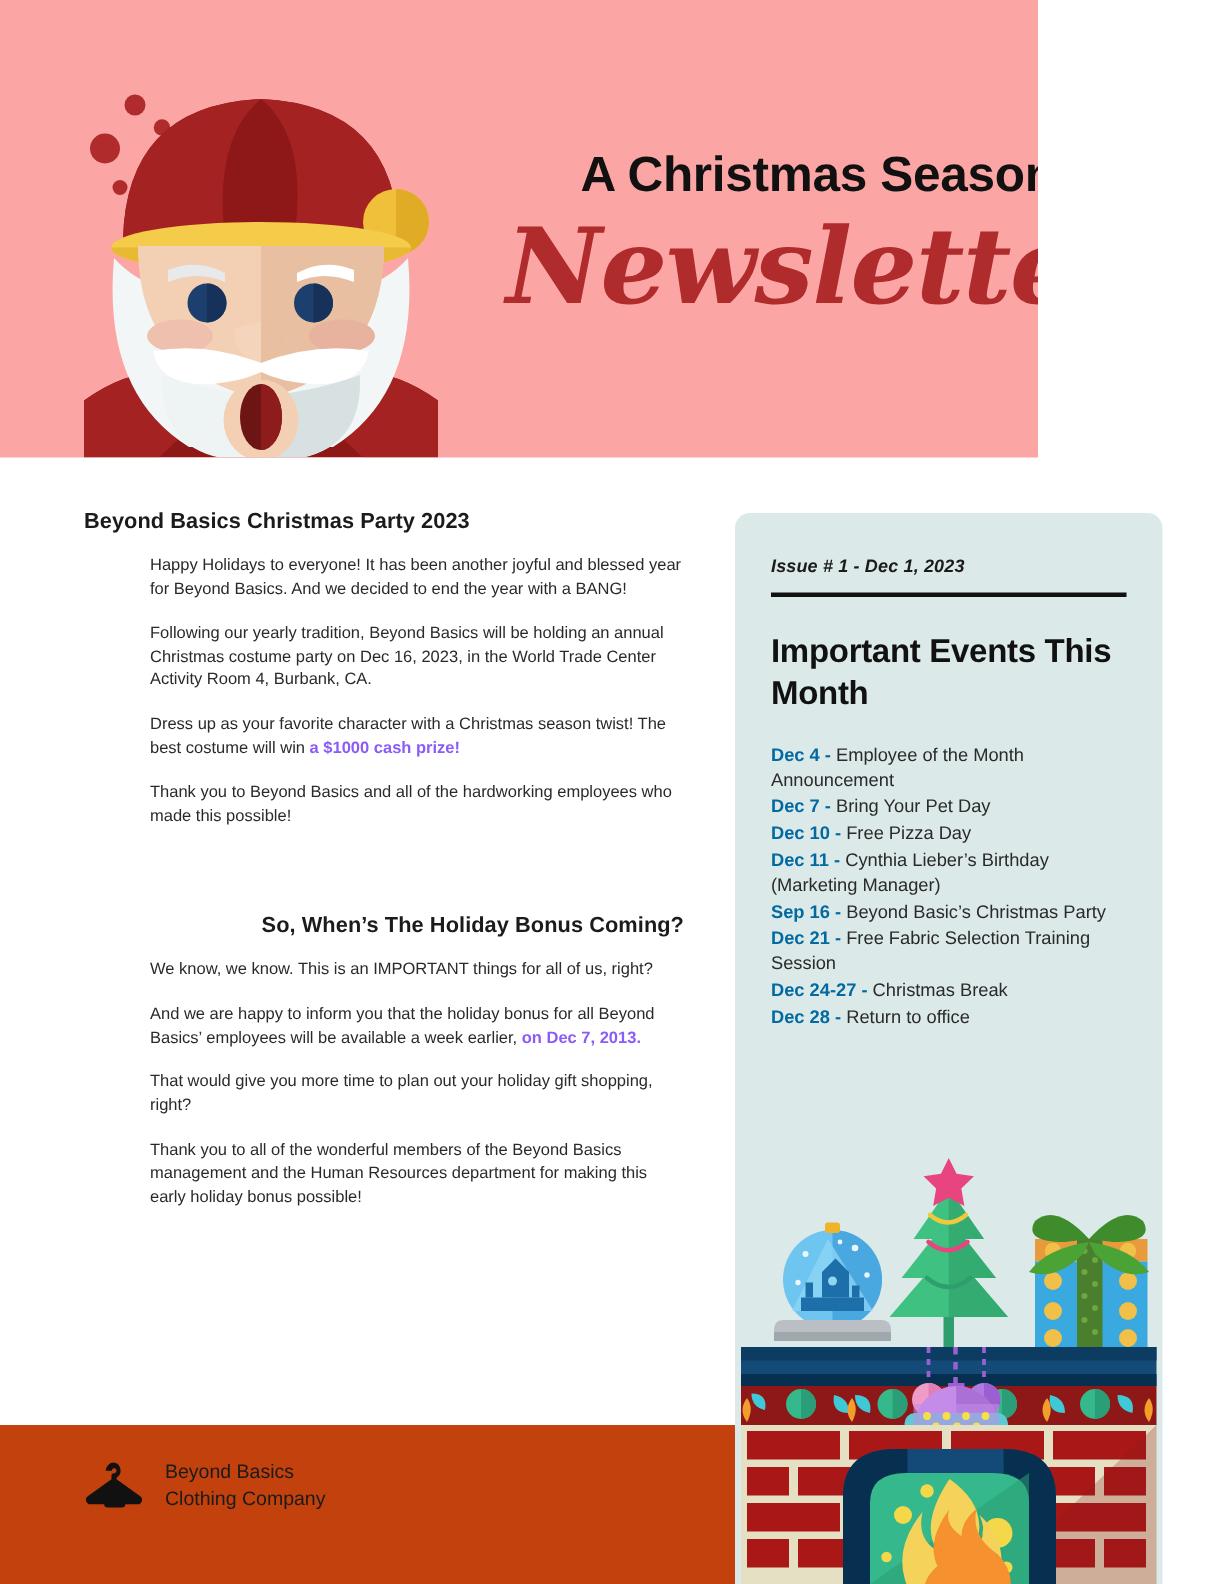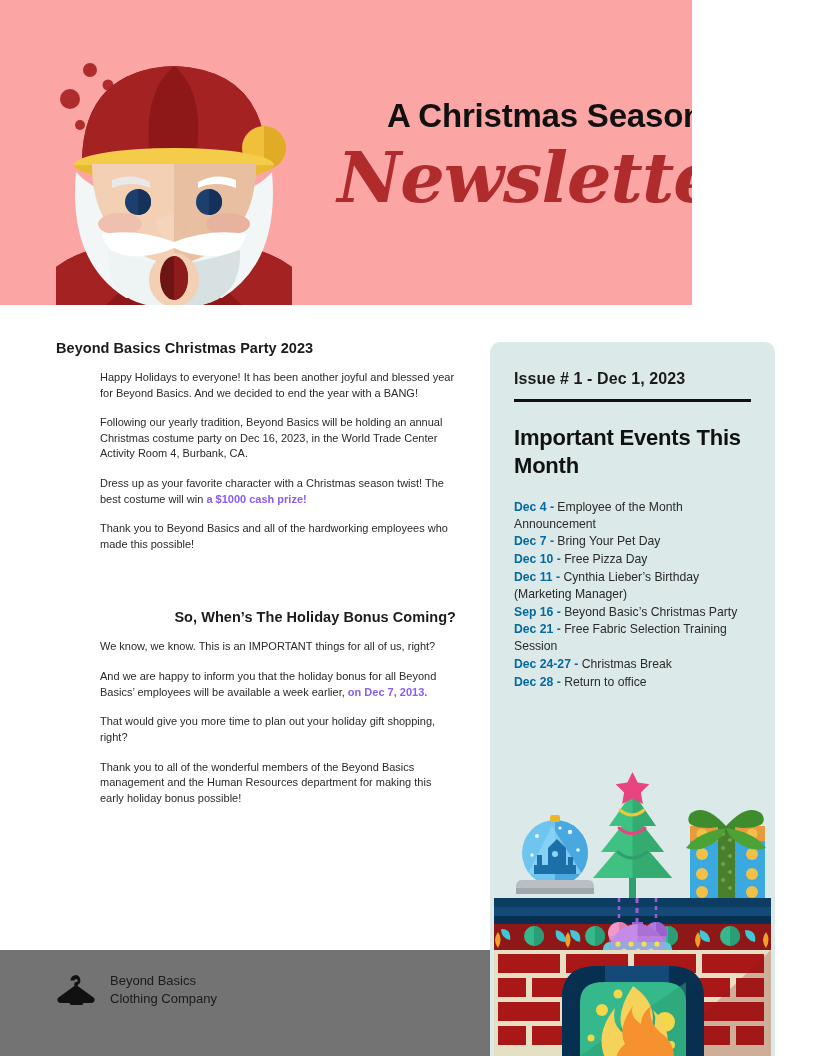--- a/index.html
+++ b/index.html
@@ -76,21 +76,22 @@
   .sidebar {
     position: absolute;
     left: 490px; top: 342px;
     width: 285px; height: 714px;
     background: #dce9e9;
     border-radius: 10px 10px 0 0;
     overflow: hidden;
   }
   .sb-inner { padding: 28px 24px 0 24px; }
   .sb-issue {
-    font-size: 16px;
+    font-size: 12px;
+    font-style: italic;
     font-weight: bold;
     color: #1b1b1b;
     letter-spacing: 0.1px;
   }
   .sb-rule {
     height: 2.5px;
     background: #111111;
     margin: 11px 0 22px 0;
   }
   .sb-title {
@@ -109,21 +110,21 @@
     position: absolute;
     left: 0; bottom: 0;
     width: 285px; height: 286px;
   }
 
   
   .footer {
     position: absolute;
     left: 0; top: 950px;
     width: 490px; height: 106px;
-    background: #737373;
+    background: #c2410c;
   }
   .footer-inner {
     position: absolute;
     left: 56px; top: 22px;
     display: flex;
     align-items: center;
     gap: 14px;
   }
   .logo-txt {
     font-size: 13px;

